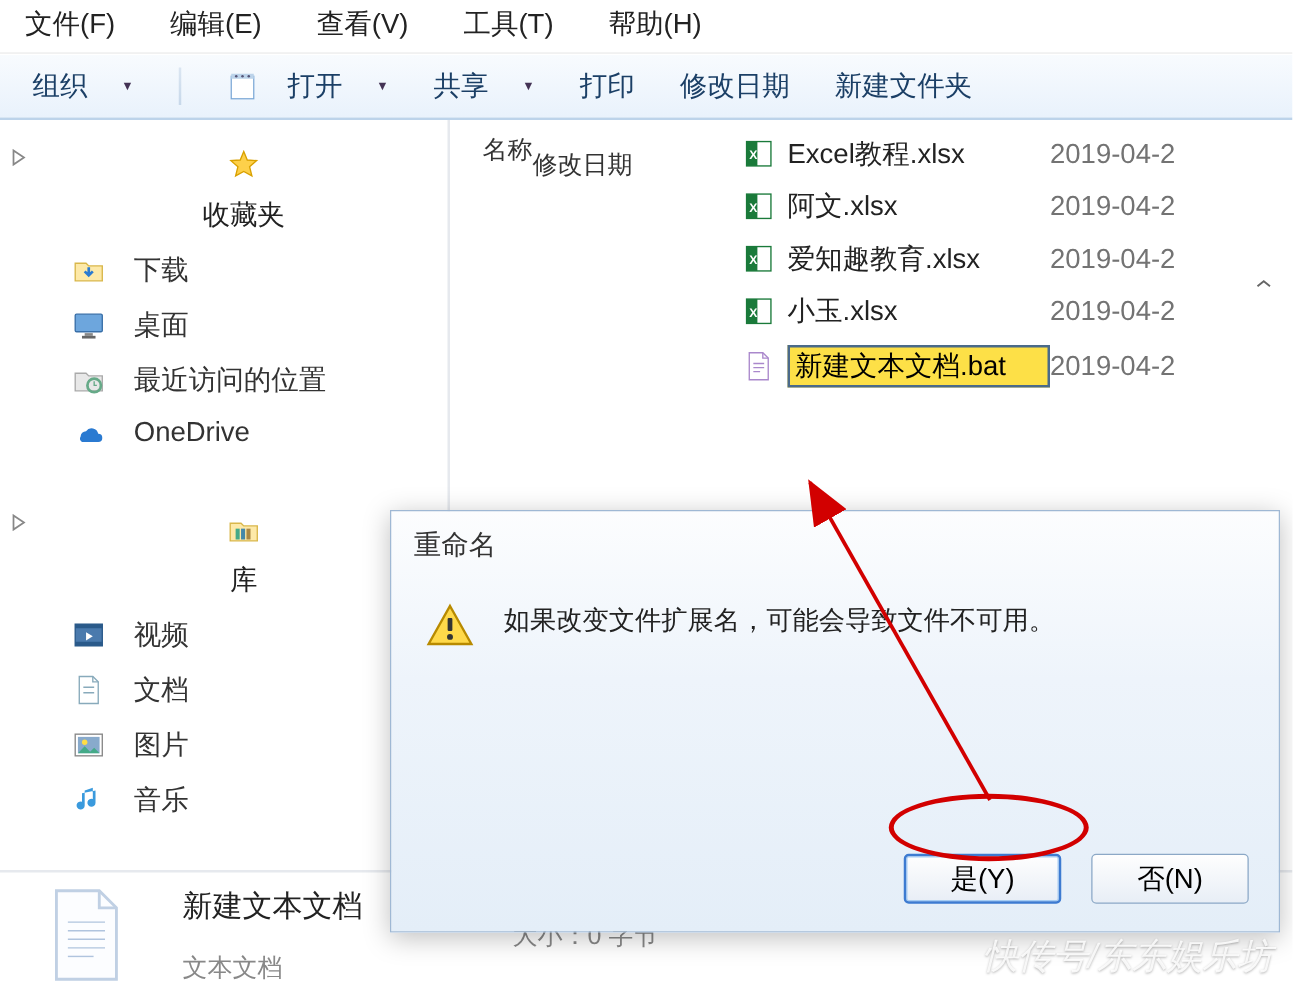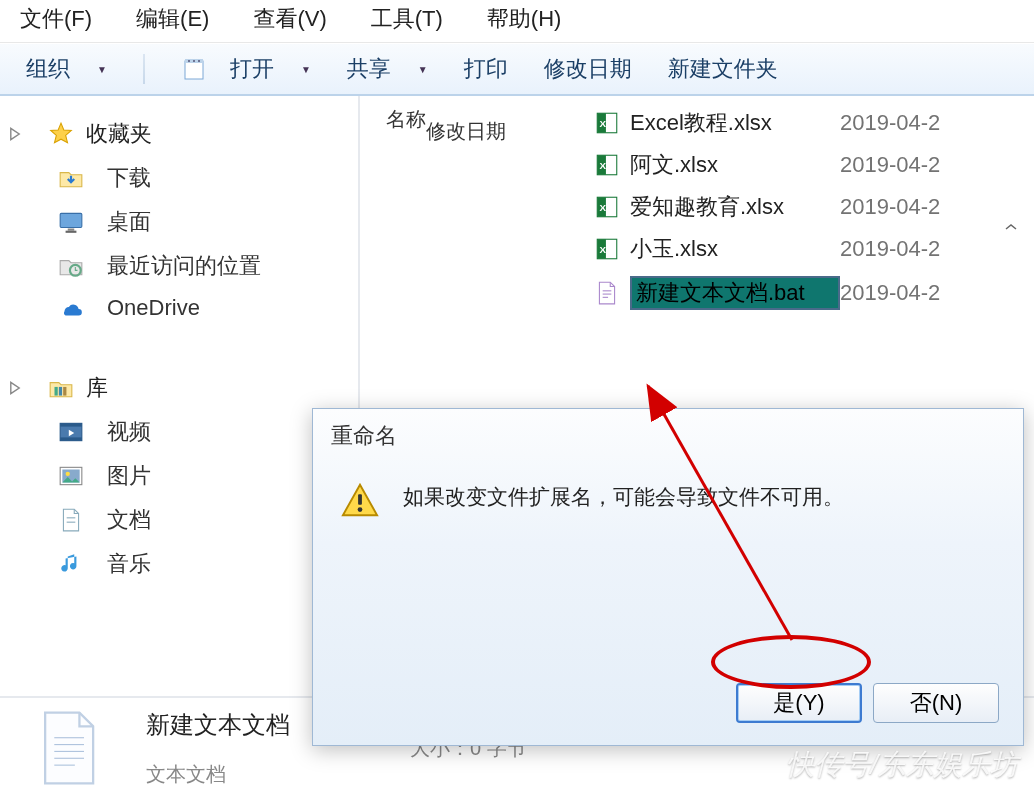--- a/index.html
+++ b/index.html
@@ -10,48 +10,48 @@
   
   .toolbar { background: linear-gradient(#f8fbfe, #e9f2fc); border-top: 1px solid #fff; border-bottom: 2px solid #bcd3ea; padding: 8px 16px 8px 22px; display: flex; align-items: center; gap: 28px; font-size: 22px; color: #1b3f66; }
   .tb-btn { display: flex; align-items: center; gap: 23px; padding: 2px 4px; }
   .drop { font-size: 10px; color: #435; margin-left: 4px; }
   .sep { width: 2px; height: 30px; background: linear-gradient(#dbe6f2, #c7d8ea); margin: 0 4px; }
   
   .body-area { display: flex; height: 600px; }
   
   .sidebar { width: 360px; border-right: 2px solid #e6e9ee; padding: 12px 0 0 0; position: relative; }
   .side-item { display: flex; align-items: center; gap: 23px; padding: 7px 0 7px 58px; font-size: 22px; color: #333; }
-  .side-group { display: flex; align-items: center; gap: 12px; padding: 7px 0 7px 48px; font-size: 22px; font-weight: 400; margin-top: 4px; }
+  .side-group { display: flex; align-items: center; gap: 12px; padding: 7px 0 7px 32px; font-size: 22px; font-weight: 400; margin-top: 4px; flex-direction: column; }
   .expand-icon { position: absolute; left: 8px; width: 14px; height: 14px; }
   .icon { width: 26px; height: 26px; display: inline-flex; align-items: center; justify-content: center; }
   
   .file-pane { flex: 1; display: flex; flex-direction: row; position: relative; }
   .columns { display: flex; border-bottom: 2px solid #f0f0f0; padding: 10px 8px 12px 8px; font-size: 20px; color: #333; }
   .col-name { flex: 1; padding-left: 18px; }
   .col-date { width: 140px; margin-top: 12px; }
   .file-list { padding: 6px 0; }
   .file-row { display: flex; align-items: center; padding: 6px 0 6px 20px; font-size: 22px; }
   .file-icon { width: 26px; height: 26px; margin-right: 10px; }
   .file-name { flex: 1; }
-  .file-rename { border: 2px solid #4a6a8a; background: #0f766e; font-size: 22px; font-family: inherit; padding: 2px 4px; width: 210px; outline: none; }
+  .file-rename { border: 2px solid #4a6a8a; background: #fde047; font-size: 22px; font-family: inherit; padding: 2px 4px; width: 210px; outline: none; }
   .file-date { width: 140px; color: #737373; }
   
   .details-pane { border-top: 2px solid #e6e9ee; display: flex; align-items: center; gap: 18px; padding: 10px 18px 14px 28px; }
   .big-icon { width: 100px; height: 80px; }
   .details-txt { display: flex; flex-direction: column; gap: 20px; }
   .details-title { font-size: 24px; color: #222; }
   .details-sub { font-size: 20px; color: #888; }
   .details-size { font-size: 20px; color: #888; margin-left: 102px; }
   
   .dialog { position: absolute; left: 312px; top: 408px; width: 712px; height: 338px; background: linear-gradient(#fcfdfe, #eef4fb 40%, #e4eef8); border: 1px solid #9fb8d4; box-shadow: 0 4px 20px rgba(0,0,0,0.25); }
   .dlg-title { font-size: 22px; color: #333; padding: 12px 18px 10px 18px; }
   .dlg-body { display: flex; padding: 16px 28px 0 28px; gap: 24px; }
   .warn-icon { width: 38px; height: 38px; flex-shrink: 0; margin-top: 4px; }
   .dlg-msg { font-size: 21px; line-height: 1.9; color: #222; }
-  .dlg-buttons { position: absolute; right: 24px; bottom: 22px; display: flex; gap: 11px; }
+  .dlg-buttons { position: absolute; right: 24px; bottom: 22px; display: flex; gap: 24px; }
   .dlg-btn { width: 126px; height: 40px; font-size: 22px; font-family: inherit; background: linear-gradient(#fefefe, #e8eef6); border: 1px solid #8ca8c6; border-radius: 4px; cursor: pointer; }
   .dlg-btn.default { border: 2px solid #3d7bd1; box-shadow: 0 0 0 1px #a6cdf4 inset; }
   .highlight-oval { position: absolute; border: 4px solid #d20000; border-radius: 50%; pointer-events: none; }
   
   .arrow-svg { position: absolute; pointer-events: none; }
   
   .watermark { position: absolute; right: 16px; bottom: 8px; font-size: 28px; color: rgba(255,255,255,0.85); font-style: italic; text-shadow: 0 1px 2px rgba(0,0,0,0.3); }
   
   .scrollbar-coll { position: absolute; left: 644px; top: 126px; width: 14px; height: 10px; }
 </style>
@@ -173,38 +173,38 @@
             <rect x="2" y="4" width="20" height="3" fill="#2a5a8a"></rect>
             <rect x="2" y="17" width="20" height="3" fill="#2a5a8a"></rect>
             <path d="M10 10l5 3-5 3z" fill="#fff"></path>
           </svg>
         </span>
       <span>视频</span>
     </div>
     <div class="side-item">
       <span class="icon">
           <svg viewBox="0 0 24 24">
+            <path d="M5 2h10l4 4v16H5z" fill="#fff" stroke="#8ab"></path>
+            <path d="M15 2v4h4" fill="none" stroke="#8ab"></path>
+            <line x1="8" y1="10" x2="16" y2="10" stroke="#8ab"></line>
+            <line x1="8" y1="14" x2="16" y2="14" stroke="#8ab"></line>
+          </svg>
+        </span>
+      <span>文档</span>
+    </div>
+    <div class="side-item">
+      <span class="icon">
+          <svg viewBox="0 0 24 24">
             <rect x="2" y="4" width="20" height="16" fill="#fff" stroke="#888"></rect>
             <rect x="4" y="6" width="16" height="12" fill="#8ac"></rect>
             <circle cx="9" cy="10" r="2" fill="#fd4"></circle>
             <path d="M4 18l5-5 4 4 3-3 4 4H4z" fill="#4a8"></path>
           </svg>
         </span>
       <span>图片</span>
-    </div>
-    <div class="side-item">
-      <span class="icon">
-          <svg viewBox="0 0 24 24">
-            <path d="M5 2h10l4 4v16H5z" fill="#fff" stroke="#8ab"></path>
-            <path d="M15 2v4h4" fill="none" stroke="#8ab"></path>
-            <line x1="8" y1="10" x2="16" y2="10" stroke="#8ab"></line>
-            <line x1="8" y1="14" x2="16" y2="14" stroke="#8ab"></line>
-          </svg>
-        </span>
-      <span>文档</span>
     </div>
     <div class="side-item">
       <span class="icon">
           <svg viewBox="0 0 24 24">
             <path d="M9 5v11a3 3 0 11-2-2.8V7l10-2v9a3 3 0 11-2-2.8V3L9 5z" fill="#3a9add"></path>
           </svg>
         </span>
       <span>音乐</span>
     </div>
   </div>

